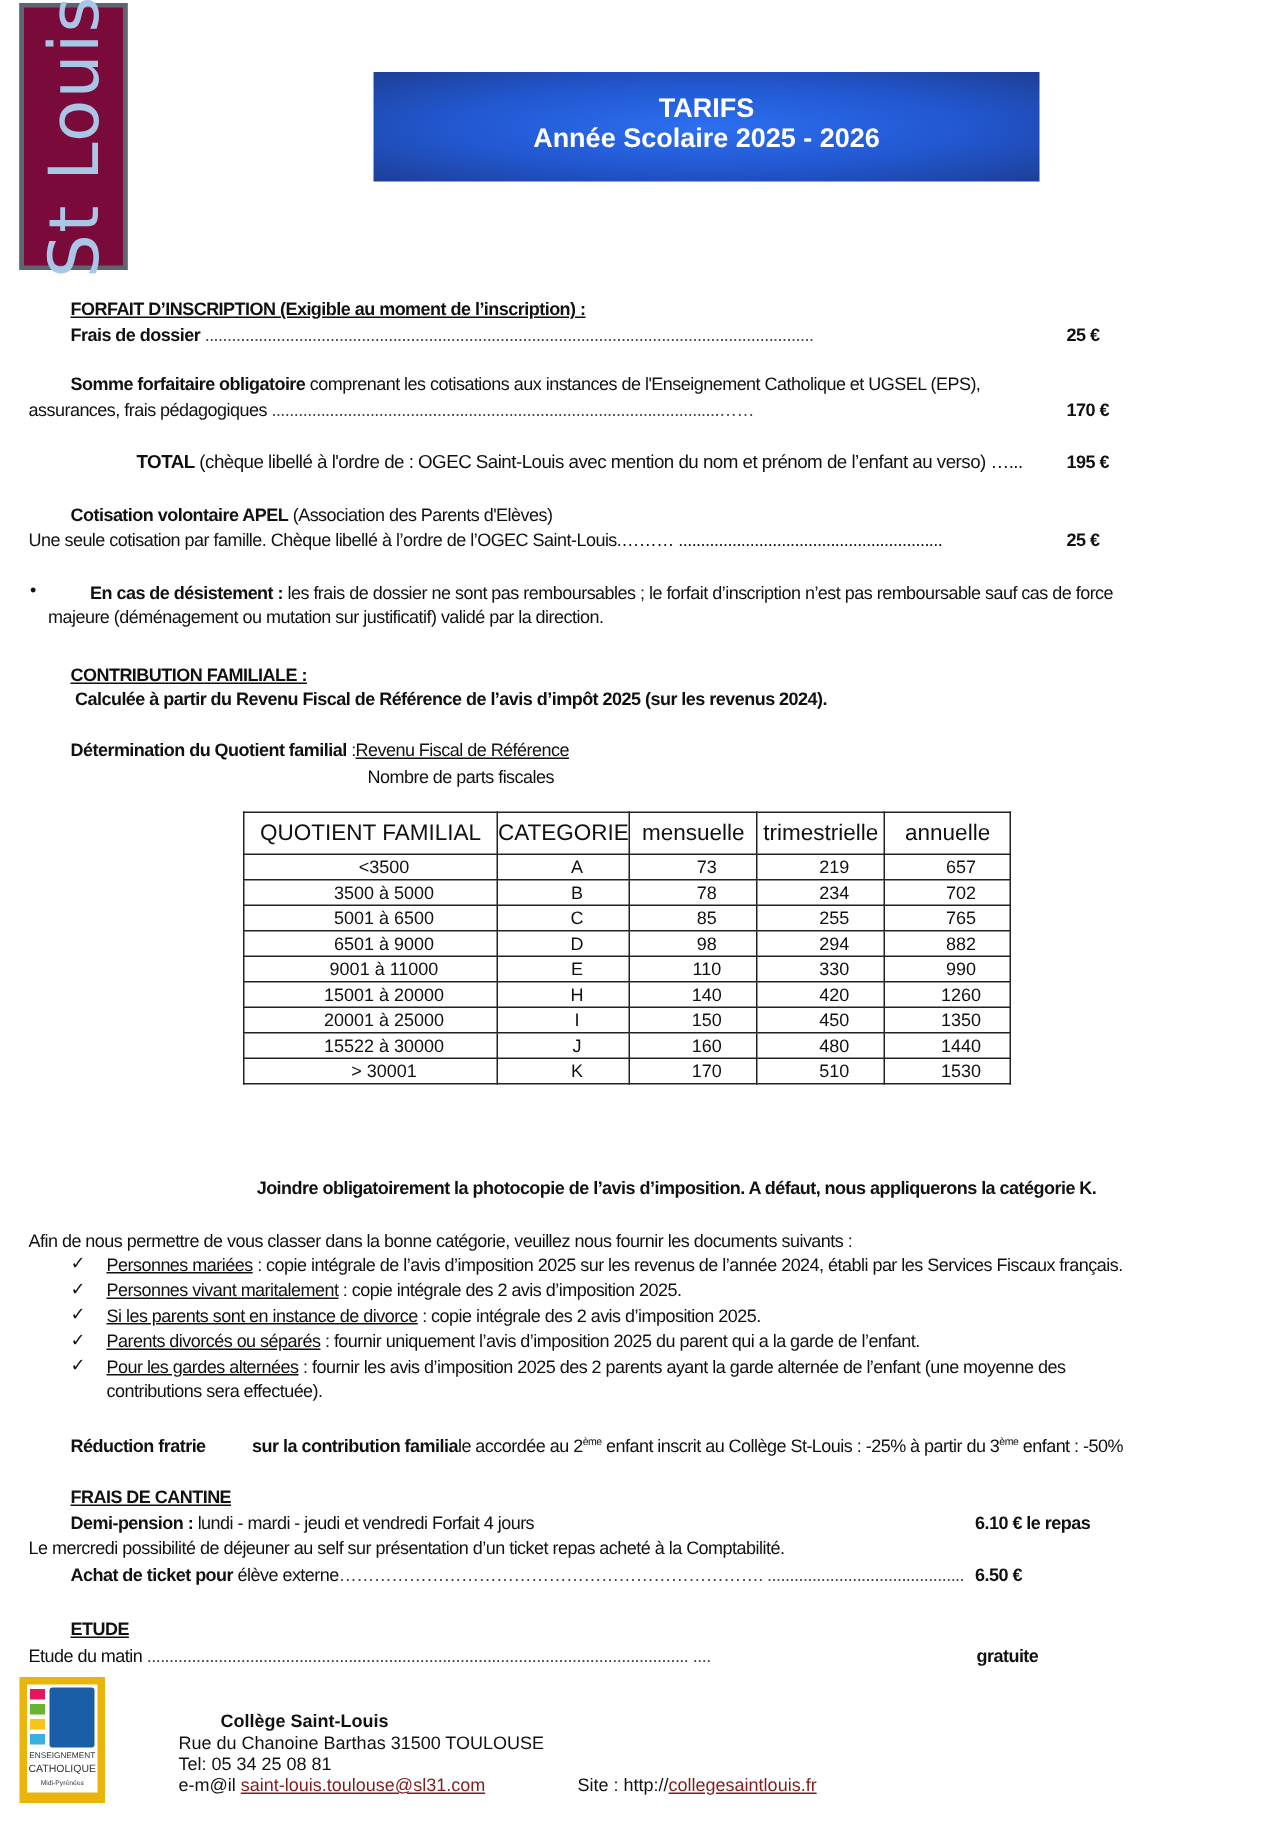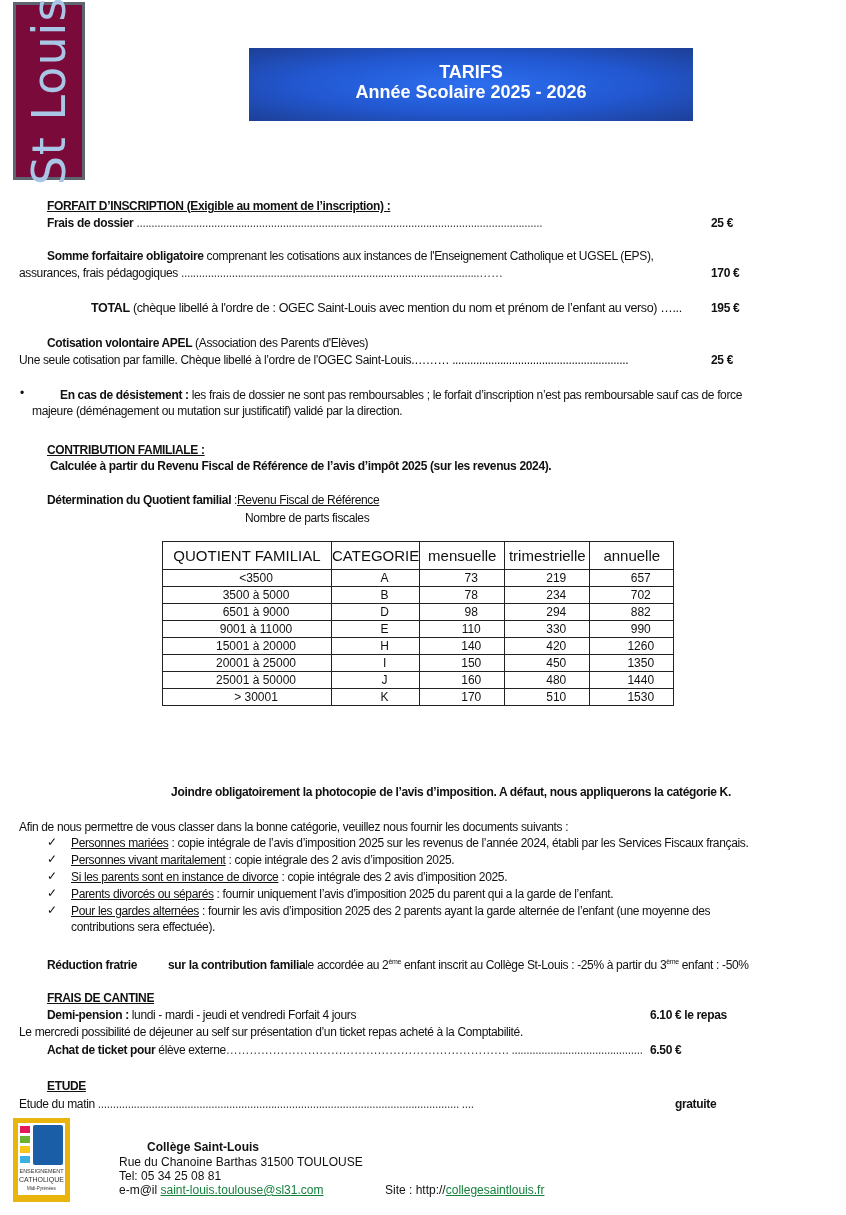--- a/index.html
+++ b/index.html
@@ -37,21 +37,21 @@
   .check { position: absolute; left: 47px; font-size: 12px; }
   .bullet-item { position: absolute; left: 71px; font-size: 12px; white-space: nowrap; line-height: 14px; }
 
   #ec-logo { left: 13px; top: 1118px; width: 57px; height: 84px; background: #e9b50c; }
   #ec-logo .inner { position: absolute; left: 5px; top: 5px; width: 47px; height: 72px; background: #fff; }
   .sq { position: absolute; left: 2px; width: 10px; height: 7px; }
   #ec-logo .blue { position: absolute; left: 15px; top: 2px; width: 30px; height: 40px; background: #1a5ea8; border-radius: 2px; }
   #ec-logo .tx { position: absolute; left: 0; width: 47px; text-align: center; font-size: 5.5px; color: #333; line-height: 7px; }
 
   .foot { position: absolute; left: 119px; font-size: 12px; line-height: 14px; white-space: nowrap; }
-  a.lnk { color: #15803d; text-decoration: underline; }
+  a.lnk { color: #7f1d1d; text-decoration: underline; }
   sup { font-size: 7px; }
 </style>
 </head>
 <body>
 
 <div id="logo" class="abs">
   <span class="txt">St Louis</span>
 </div>
 
 <div id="banner" class="abs">
@@ -118,20 +118,27 @@
         <td>657</td>
       </tr>
       <tr>
         <td>3500 à 5000</td>
         <td>B</td>
         <td>78</td>
         <td>234</td>
         <td>702</td>
       </tr>
       <tr>
+        <td>5001 à 6500</td>
+        <td>C</td>
+        <td>85</td>
+        <td>255</td>
+        <td>765</td>
+      </tr>
+      <tr>
         <td>6501 à 9000</td>
         <td>D</td>
         <td>98</td>
         <td>294</td>
         <td>882</td>
       </tr>
       <tr>
         <td>9001 à 11000</td>
         <td>E</td>
         <td>110</td>
@@ -146,21 +153,21 @@
         <td>1260</td>
       </tr>
       <tr>
         <td>20001 à 25000</td>
         <td>I</td>
         <td>150</td>
         <td>450</td>
         <td>1350</td>
       </tr>
       <tr>
-        <td>25001 à 50000</td>
+        <td>15522 à 30000</td>
         <td>J</td>
         <td>160</td>
         <td>480</td>
         <td>1440</td>
       </tr>
       <tr>
         <td>&gt; 30001</td>
         <td>K</td>
         <td>170</td>
         <td>510</td>
@@ -199,21 +206,21 @@
 <div class="line cond" style="top:1025px;">Le mercredi possibilité de déjeuner au self sur présentation d’un ticket repas acheté à la Comptabilité.</div>
 <div class="line cond" style="top:1043px;">
   <span class="b">Achat de ticket pour</span><span> élève externe</span><span class="dots">………………………………………………………………. ............................................</span>
 </div>
 <div class="price cond" style="left:650px; top:1043px;">6.50 €</div>
 
 <div class="line b u cond" style="top:1079px;">ETUDE</div>
 <div class="line cond" style="top:1097px;">
   <span>Etude du matin</span><span class="dots"> ......................................................................................................................... ....</span>
 </div>
-<div class="price cond" style="left:675px; top:1097px;">gratuite</div>
+<div class="price cond" style="left:651px; top:1097px;">gratuite</div>
 
 <div id="ec-logo" class="abs">
   <div class="inner">
     <div class="sq" style="top:3px; background:#e2185b;"></div>
     <div class="sq" style="top:13px; background:#6ab232;"></div>
     <div class="sq" style="top:23px; background:#f7c51a;"></div>
     <div class="sq" style="top:33px; background:#39b0e0;"></div>
     <div class="blue"></div>
     <div class="tx" style="top:45px;">ENSEIGNEMENT</div>
     <div class="tx" style="top:53px; font-size:7px;">CATHOLIQUE</div>

